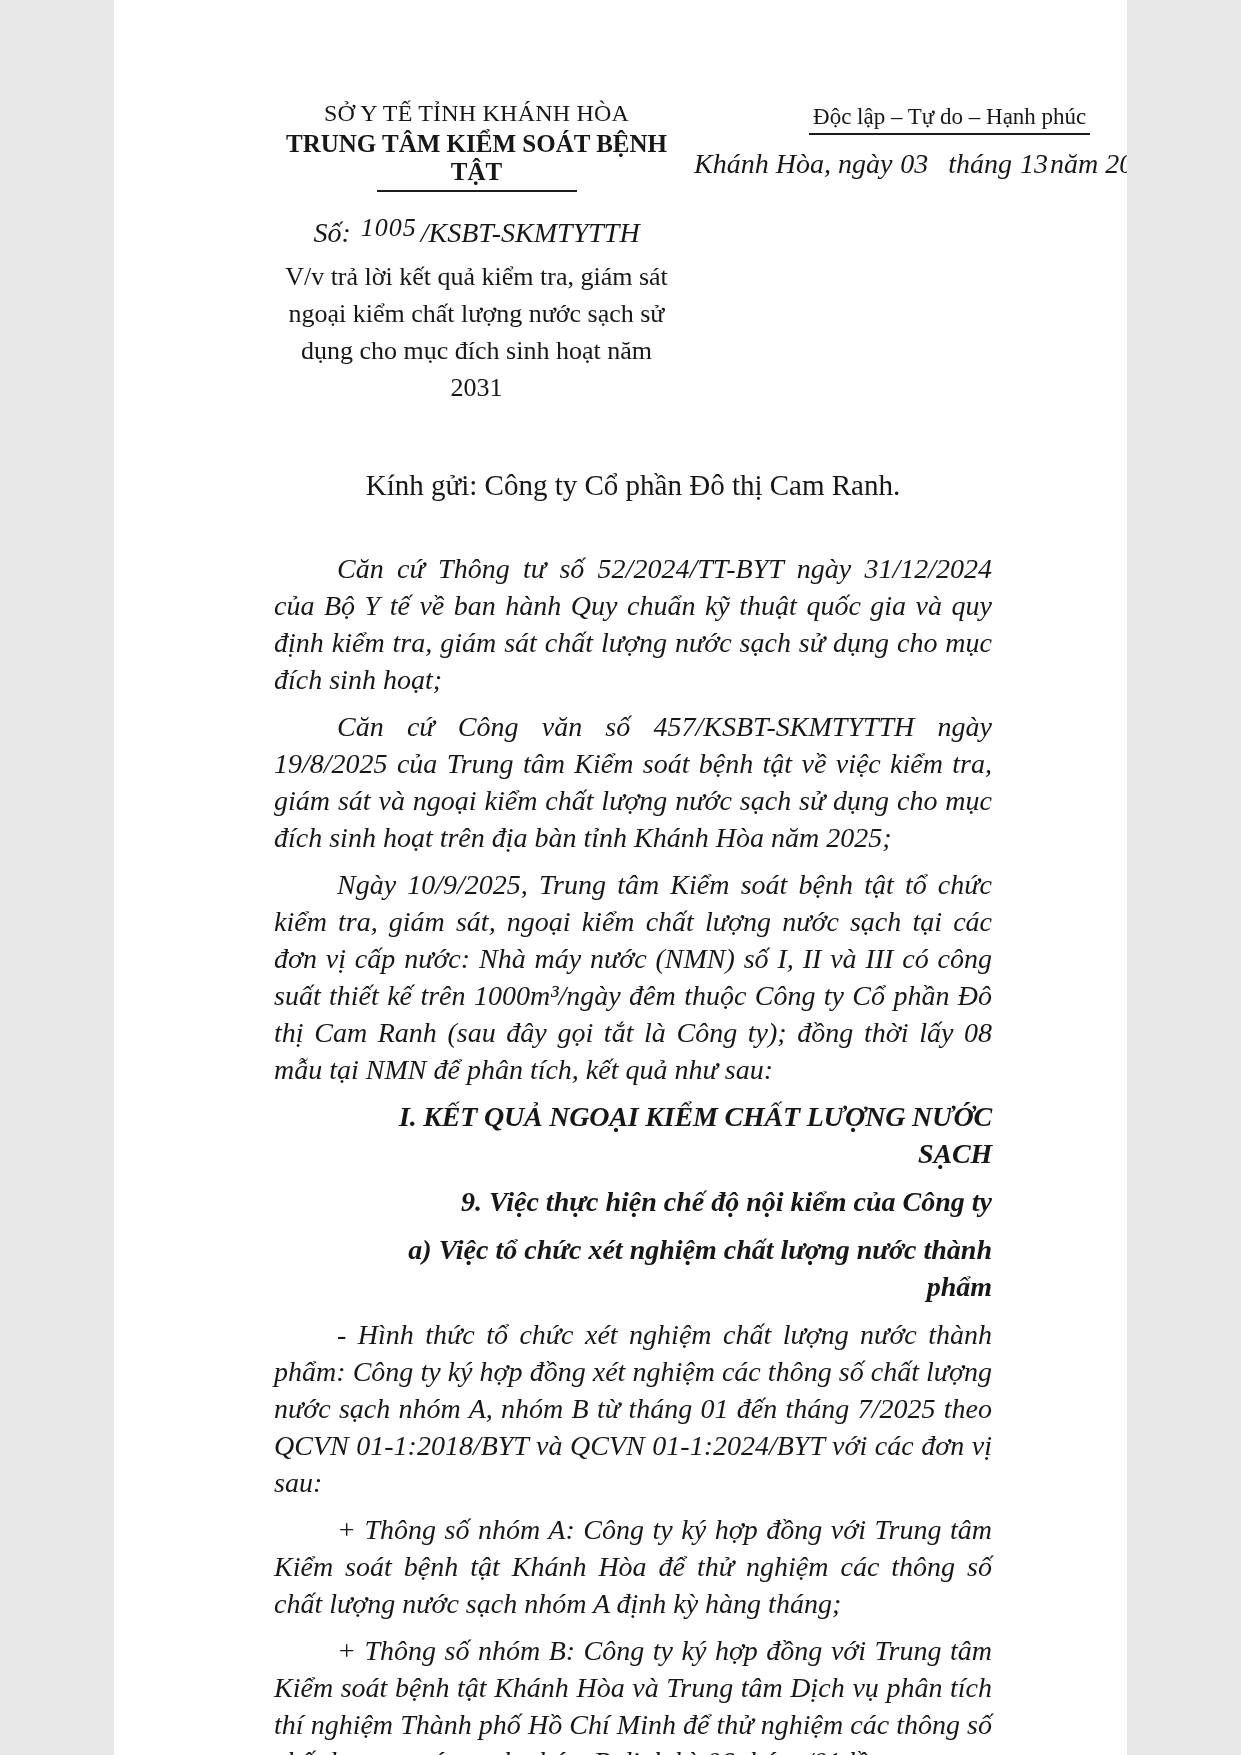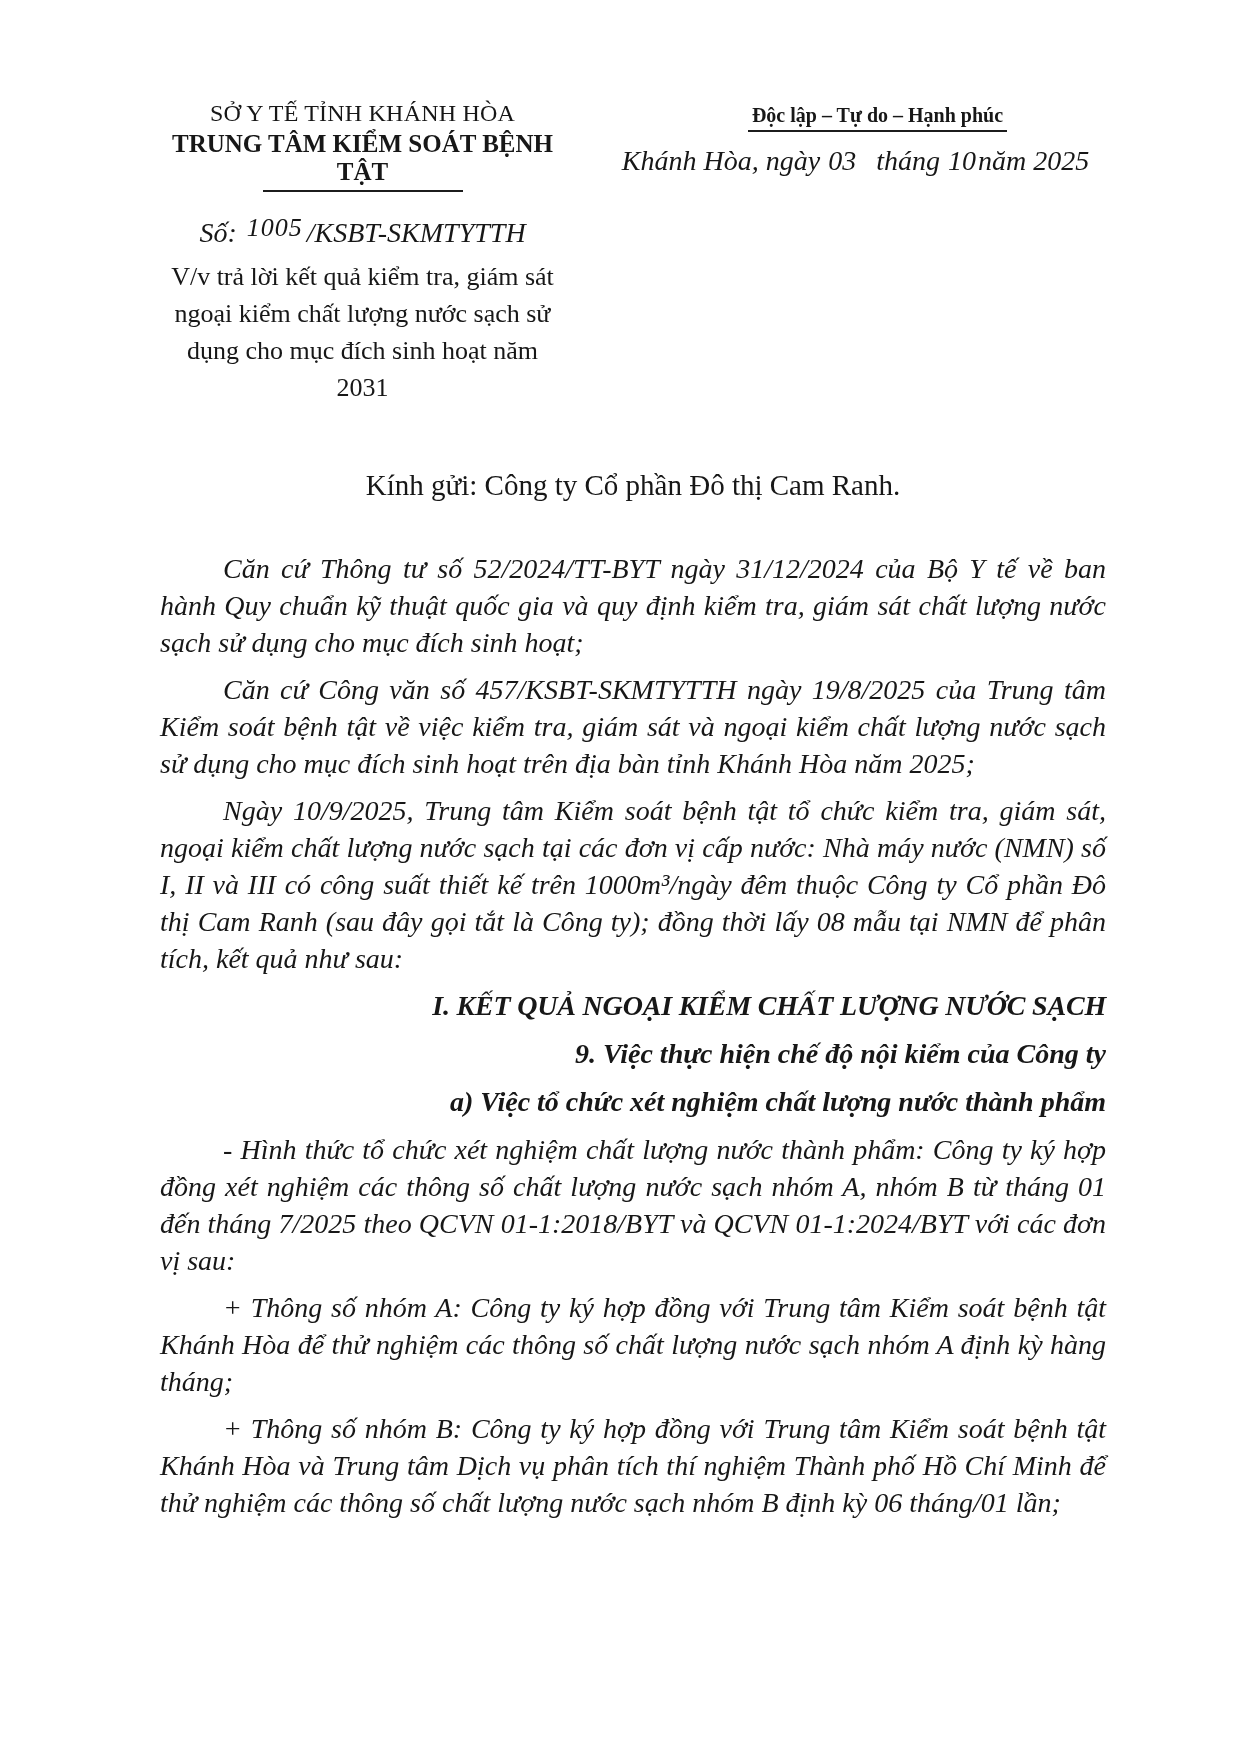--- a/index.html
+++ b/index.html
@@ -1,20 +1,20 @@
 <!DOCTYPE html>
 <html lang="vi"><head>
 <meta charset="utf-8">
 <style>
   * { margin: 0; padding: 0; box-sizing: border-box; }
   html, body { background: #e8e8e8; }
   body { font-family: "Liberation Serif", "DejaVu Serif", serif; color: #171717; }
   .page {
     position: relative;
-    width: 1241px;
+    width: 1013px;
     height: 1755px;
     margin: 0 auto;
     background: #ffffff;
     overflow: hidden;
   }
 
   
   .header {
     display: flex;
     padding: 100px 110px 0 145px;
@@ -46,22 +46,22 @@
   }
   .subject {
     font-size: 26px;
     line-height: 1.42;
     max-width: 400px;
     margin: 10px auto 0 auto;
   }
   .nation-line1 { font-size: 25px; font-weight: bold; white-space: nowrap; letter-spacing: 0.2px; }
   .motto {
     display: inline-block;
-    font-size: 20px;
-    font-weight: bold;
+    font-size: 23px;
+    font-weight: normal;
     margin-top: 4px;
     padding: 0 4px 3px 4px;
     border-bottom: 2px solid #1c1c1c;
     margin-left: 44px;
   }
   .date-line { font-size: 28px; font-style: italic; margin-top: 13px; white-space: nowrap; }
   .date-day { display: inline-block; margin: 0 20px 0 8px; }
   .date-month { display: inline-block; margin: 0 2px 0 8px; }
 
   
@@ -106,21 +106,21 @@
         <span>Số:</span><span class="so-number">1005</span><span>/KSBT-SKMTYTTH</span>
       </div>
       <div class="subject">V/v trả lời kết quả kiểm tra, giám sát ngoại kiểm chất lượng nước sạch sử dụng cho mục đích sinh hoạt năm 2031</div>
     </div>
 
     <div class="header-right">
       <div>
         <span class="motto">Độc lập – Tự do – Hạnh phúc</span>
       </div>
       <div class="date-line">
-        <span>Khánh Hòa, ngày</span><span class="date-day">03</span><span>tháng</span><span class="date-month">10</span><span>năm 2025</span>
+        <span>Khánh Hòa, ngày</span><span class="date-day">03</span><span>tháng</span><span class="date-month">13</span><span>năm 2025</span>
       </div>
     </div>
 
   </div>
 
   <div class="letter-body">
 
     <div class="recipient">Kính gửi: Công ty Cổ phần Đô thị Cam Ranh.</div>
 
     <div class="content">

